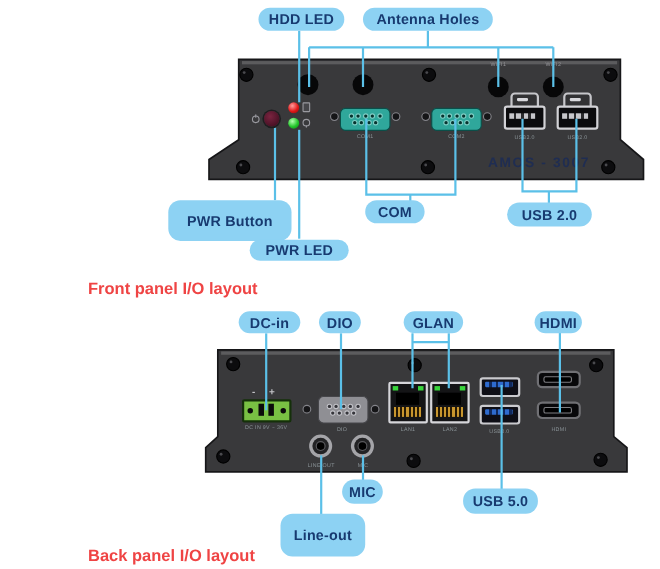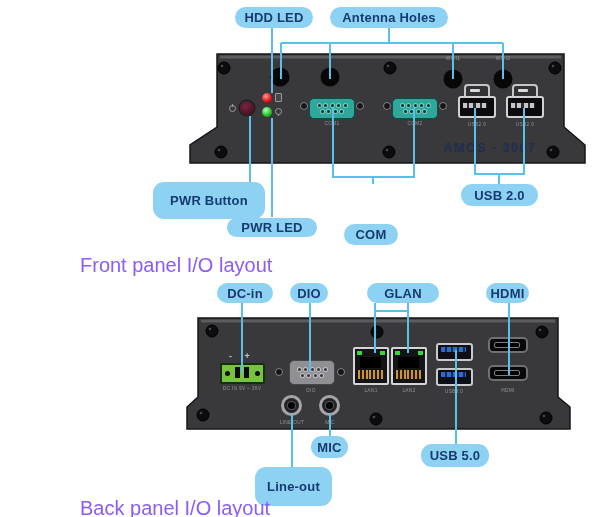--- a/index.html
+++ b/index.html
@@ -5,21 +5,21 @@
   html,body { margin:0; padding:0; background:#fff; }
   #stage { position:relative; width:600px; height:517px; background:#ffffff;
            font-family:"Liberation Sans", sans-serif; overflow:hidden; }
   #stage svg { position:absolute; left:0; top:0; pointer-events:none; }
   #chassis-layer { z-index:1; }
   #line-layer { z-index:3; }
 
   .pill { position:absolute; background:#8DD2F3; color:#173A70; font-weight:bold;
           font-size:13px; line-height:1; display:flex; align-items:center; justify-content:center;
           border-radius:11px; z-index:5; letter-spacing:0.2px; }
-  .seclabel { position:absolute; color:#8b5cf6; font-size:20px; font-weight:normal; z-index:5; }
+  .seclabel { position:absolute; color:#ef4444; font-size:15px; font-weight:bold; z-index:5; }
 
   .plabel { position:absolute; color:#97979B; font-size:8px; width:70px; margin-left:-35px;
             text-align:center; transform:scale(0.6); transform-origin:50% 0; white-space:nowrap;
             z-index:2; letter-spacing:0.5px; }
   .plabel.onblack { color:#8b9498; }
 
   
   .dsub { position:absolute; border-radius:5px; display:flex; flex-direction:column;
           align-items:center; justify-content:center; gap:2.5px; z-index:2; }
   .dsub .row { display:flex; gap:3.5px; }
@@ -275,27 +275,27 @@
     <path d="M375,303 V353 M408,303 V353 M375,311 H408"></path>
     <path d="M509,302 V375"></path>
     <path d="M456,350 V445"></path>
     <path d="M330,414 V437"></path>
     <path d="M292,414 V468"></path>
   </svg>
 
   <div class="pill" style="left:235px; top:7px; width:78px; height:21px;text-align:right;">HDD LED</div>
   <div class="pill" style="left:330px; top:7px; width:118px; height:21px;">Antenna Holes</div>
   <div class="pill" style="left:153px; top:182px; width:112px; height:37px;">PWR Button</div>
-  <div class="pill" style="left:344px; top:182px; width:54px; height:21px;margin-top:42px;">COM</div>
+  <div class="pill" style="left:332px; top:182px; width:54px; height:21px;">COM</div>
   <div class="pill" style="left:461px; top:184px; width:77px; height:22px;">USB 2.0</div>
   <div class="pill" style="left:227px; top:218px; width:90px; height:19px;">PWR LED</div>
 
   <div class="pill" style="left:217px; top:283px; width:56px; height:20px;">DC-in</div>
   <div class="pill" style="left:290px; top:283px; width:38px; height:20px;">DIO</div>
-  <div class="pill" style="left:367px; top:283px; width:72px; height:20px;">GLAN</div>
+  <div class="pill" style="left:367px; top:283px; width:54px; height:20px;">GLAN</div>
   <div class="pill" style="left:486px; top:283px; width:43px; height:20px;">HDMI</div>
   <div class="pill" style="left:311px; top:436px; width:37px; height:22px;">MIC</div>
   <div class="pill" style="left:421px; top:444px; width:68px; height:23px;">USB 5.0</div>
   <div class="pill" style="left:255px; top:467px; width:77px; height:39px;">Line-out</div>
 
   <div class="seclabel" style="left:80px; top:254px;">Front panel I/O layout</div>
   <div class="seclabel" style="left:80px; top:497px;text-align:right;">Back panel I/O layout</div>
 
 </div>
 

